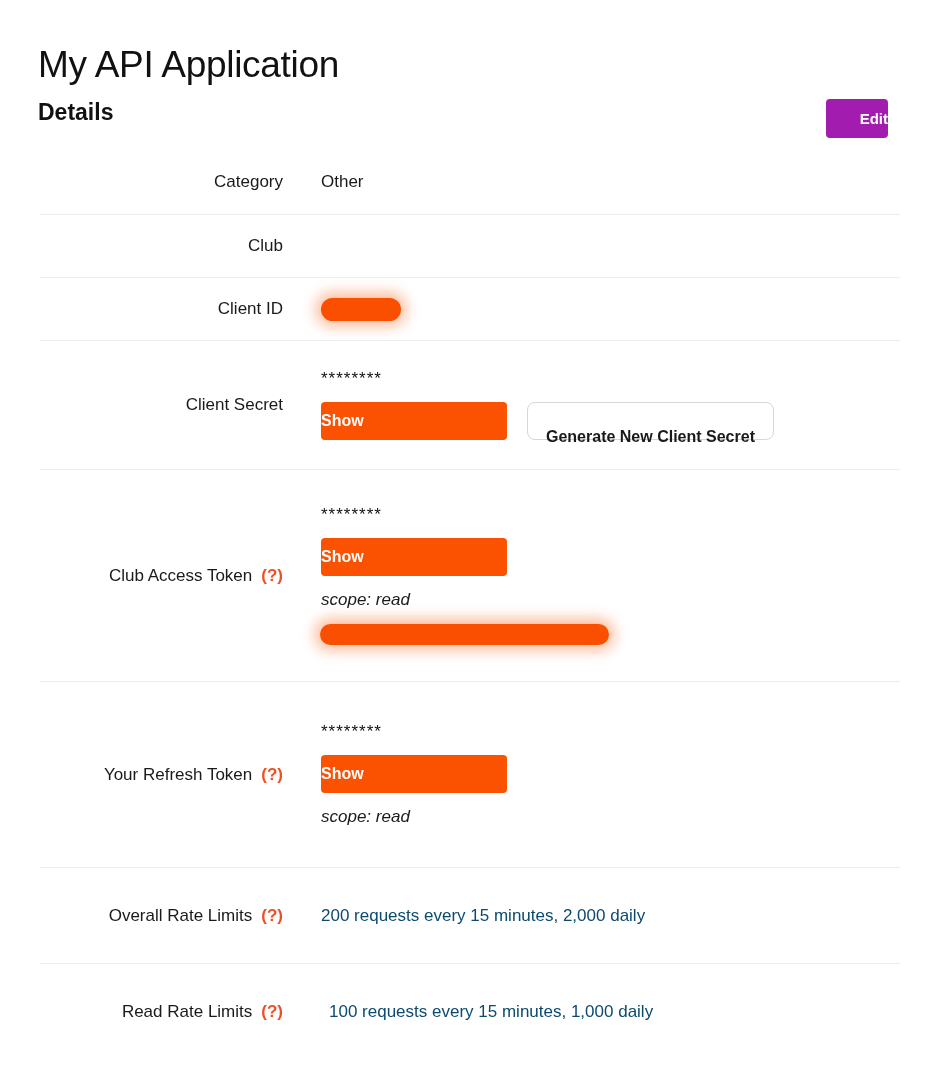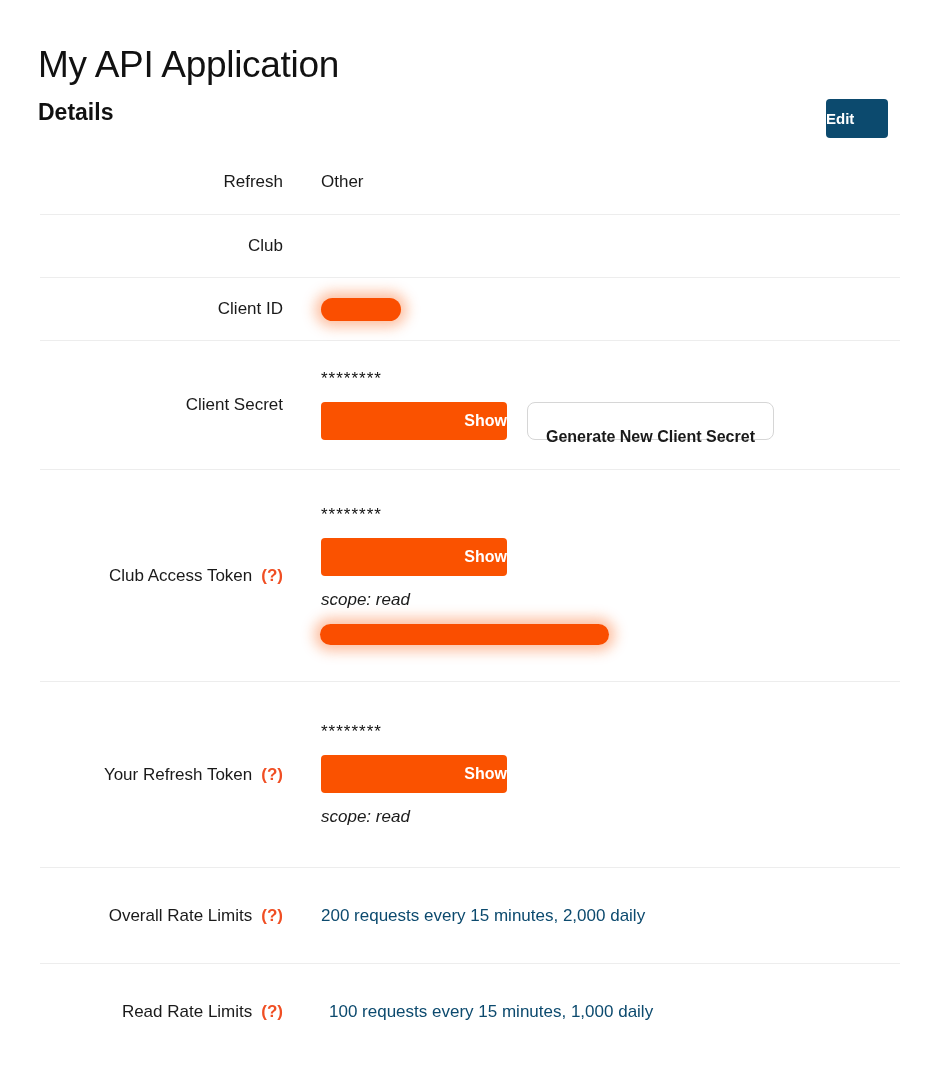--- a/index.html
+++ b/index.html
@@ -49,31 +49,31 @@
     font-weight: bold;
     color: #111111;
     line-height: 32px;
   }
   .edit-button {
     position: absolute;
     right: 12px;
     top: 3px;
     width: 62px;
     height: 39px;
-    background: #0c4a6e;
+    background: #a21caf;
     color: #ffffff;
     border: none;
     border-radius: 4px;
     font-family: "Liberation Sans", sans-serif;
     font-size: 15px;
     font-weight: bold;
     cursor: pointer;
     padding: 0;
     line-height: 39px;
-    text-align: left;
+    text-align: right;
   }
 
   
   .detail-table {
     position: absolute;
     left: 40px;
     top: 150px;
     width: 860px;
   }
   .detail-row {
@@ -163,21 +163,21 @@
     height: 38px;
     background: #fa5200;
     color: #ffffff;
     border: none;
     border-radius: 4px;
     font-family: "Liberation Sans", sans-serif;
     font-size: 16px;
     font-weight: bold;
     cursor: pointer;
     padding: 0;
-    text-align: right;
+    text-align: left;
     line-height: 38px;
   }
   .btn-generate {
     height: 38px;
     background: #ffffff;
     color: #1a1a1a;
     border: 1px solid #d6d6d6;
     border-radius: 8px;
     font-family: "Liberation Sans", sans-serif;
     font-size: 16px;
@@ -209,21 +209,21 @@
   <h1 class="app-title">My API Application</h1>
 
   <div class="details-bar">
     <div class="details-heading">Details</div>
     <button class="edit-button">Edit</button>
   </div>
 
   <div class="detail-table">
 
     <div class="detail-row row-category">
-      <div class="row-label">Refresh</div>
+      <div class="row-label">Category</div>
       <div class="row-value">Other</div>
     </div>
 
     <div class="detail-row row-club">
       <div class="row-label">Club</div>
       <div class="row-value"></div>
     </div>
 
     <div class="detail-row row-clientid">
       <div class="row-label">Client ID</div>

